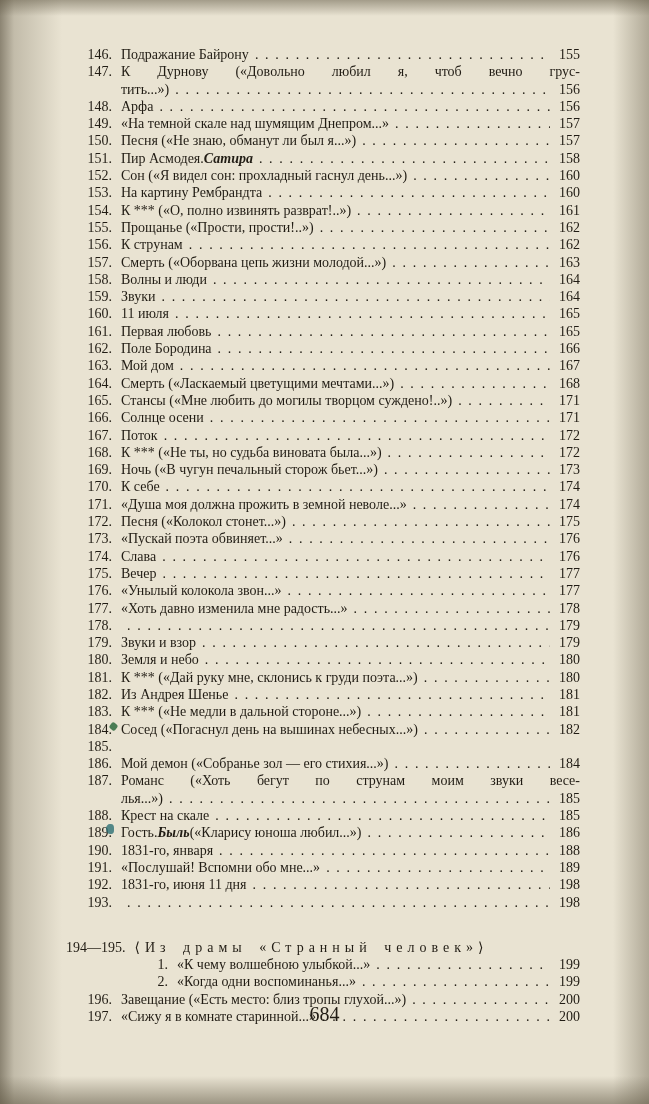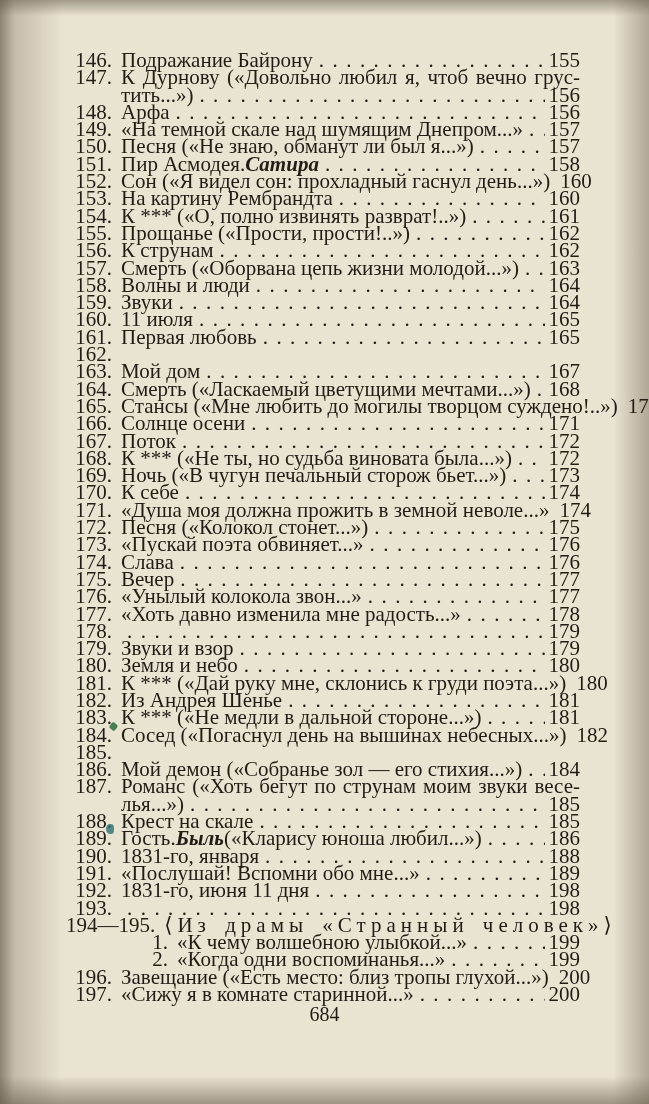--- a/index.html
+++ b/index.html
@@ -13,37 +13,37 @@
     width:649px; height:1104px;
     background-color: var(--paper, #e9e3d2);
     background-image:
       linear-gradient(to bottom, rgba(94,86,66,0.50), rgba(94,86,66,0) 16px),
       linear-gradient(to top,    rgba(94,86,66,0.55), rgba(94,86,66,0) 28px),
       linear-gradient(to right,  rgba(82,74,56,0.62), rgba(104,96,76,0.30) 14px, rgba(120,112,90,0) 62px),
       linear-gradient(to left,   rgba(94,86,66,0.42), rgba(94,86,66,0) 36px);
     overflow:hidden;
   }
   .toc {
-    position:absolute; left:66px; top:52px; width:514px;
+    position:absolute; left:66px; top:46px; width:514px;
     color: var(--ink, #211c14);
-    font-size:21px; line-height:17.3px;
+    font-size:14px; line-height:17.3px;
   }
   .entry { display:flex; align-items:baseline; }
   .entry.indent { margin-left:56px; }
   .num  { flex:0 0 auto; min-width:46px; text-align:right; margin-right:9px; white-space:nowrap; }
   .body { flex:1 1 auto; min-width:0; }
   .line { display:flex; align-items:flex-start; min-width:0; }
   .line .t { white-space:nowrap; }
   .line.fill { display:block; text-align:justify; text-align-last:justify; }
   .line.fill .t { white-space:normal; }
   .dots { flex:1 1 auto; min-width:0; overflow:hidden; white-space:nowrap; margin:0 4px 0 6px; letter-spacing:1.6px; }
   .dots::before { content:". . . . . . . . . . . . . . . . . . . . . . . . . . . . . . . . . . . . . . . . . . . . . . . . . . . . . . . . . . . ."; }
   .pg   { flex:0 0 auto; min-width:26px; text-align:right; }
   .it   { font-style:italic;font-weight:bold; }
-  .entry.spaced .t { letter-spacing:5px; word-spacing:4px; }
+  .entry.spaced .t { letter-spacing:5px; word-spacing:4px;margin-top:28px; }
   .footer {
     position:absolute; top:1003px; left:0; width:100%;
     text-align:center; font-size:20px; color: var(--ink, #211c14);
   }
   .speck1 {
     position:absolute; left:110px; top:723px; width:7px; height:7px;
     background:#2e6b3f; border-radius:2px; transform:rotate(40deg); opacity:.85;
   }
   .speck2 {
     position:absolute; left:106px; top:824px; width:8px; height:10px;
@@ -212,20 +212,27 @@
         <div class="body">
           <div class="line">
             <span class="t">Первая любовь</span>
             <span class="dots"></span>
             <span class="pg">165</span>
           </div>
         </div>
       </div>
       <div class="entry">
         <span class="num">162.</span>
+        <div class="body">
+          <div class="line">
+            <span class="t">Поле Бородина</span>
+            <span class="dots"></span>
+            <span class="pg">166</span>
+          </div>
+        </div>
       </div>
       <div class="entry">
         <span class="num">163.</span>
         <div class="body">
           <div class="line">
             <span class="t">Мой дом</span>
             <span class="dots"></span>
             <span class="pg">167</span>
           </div>
         </div>

